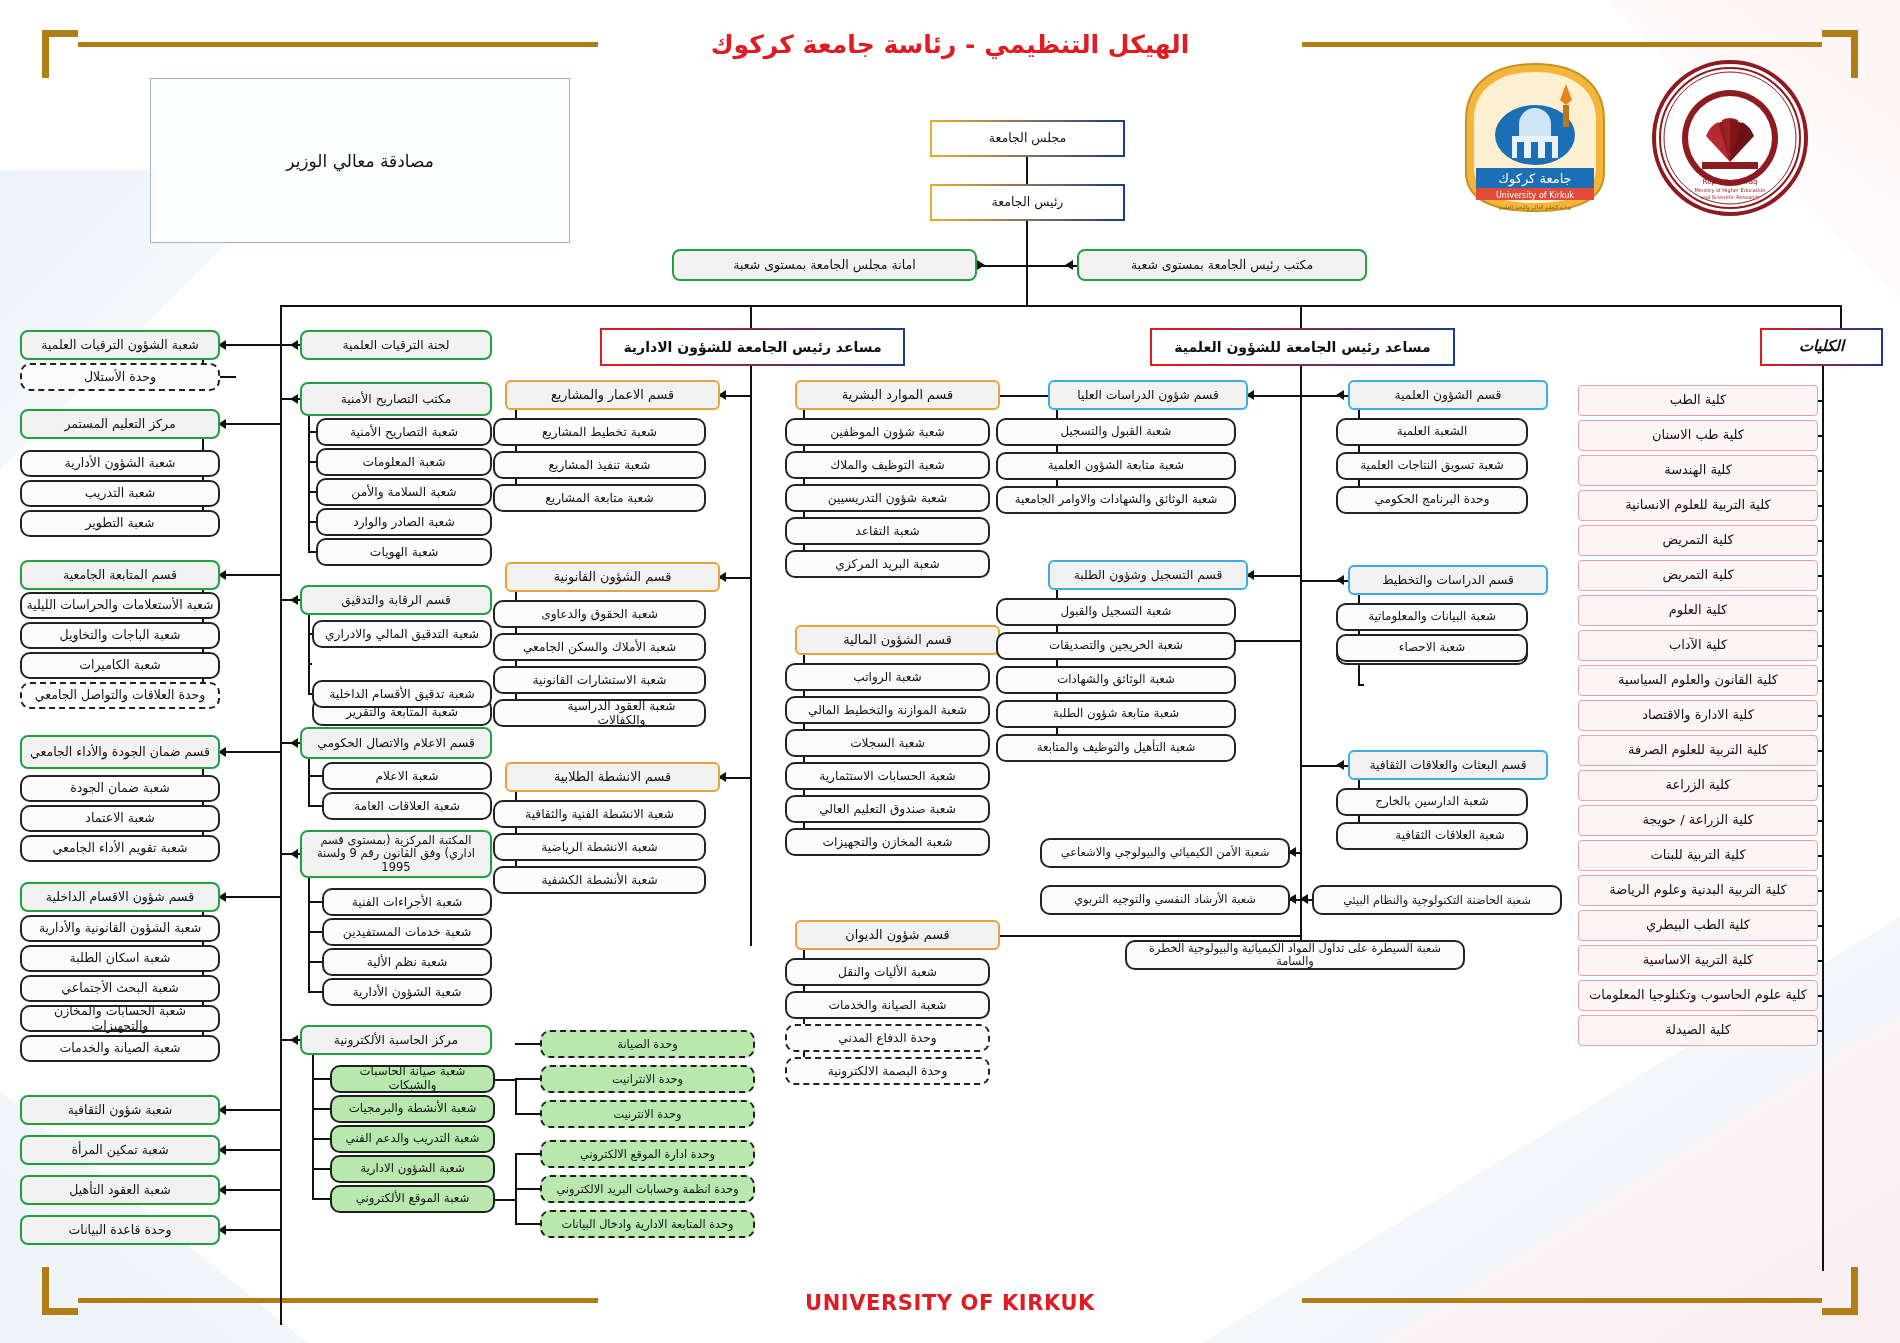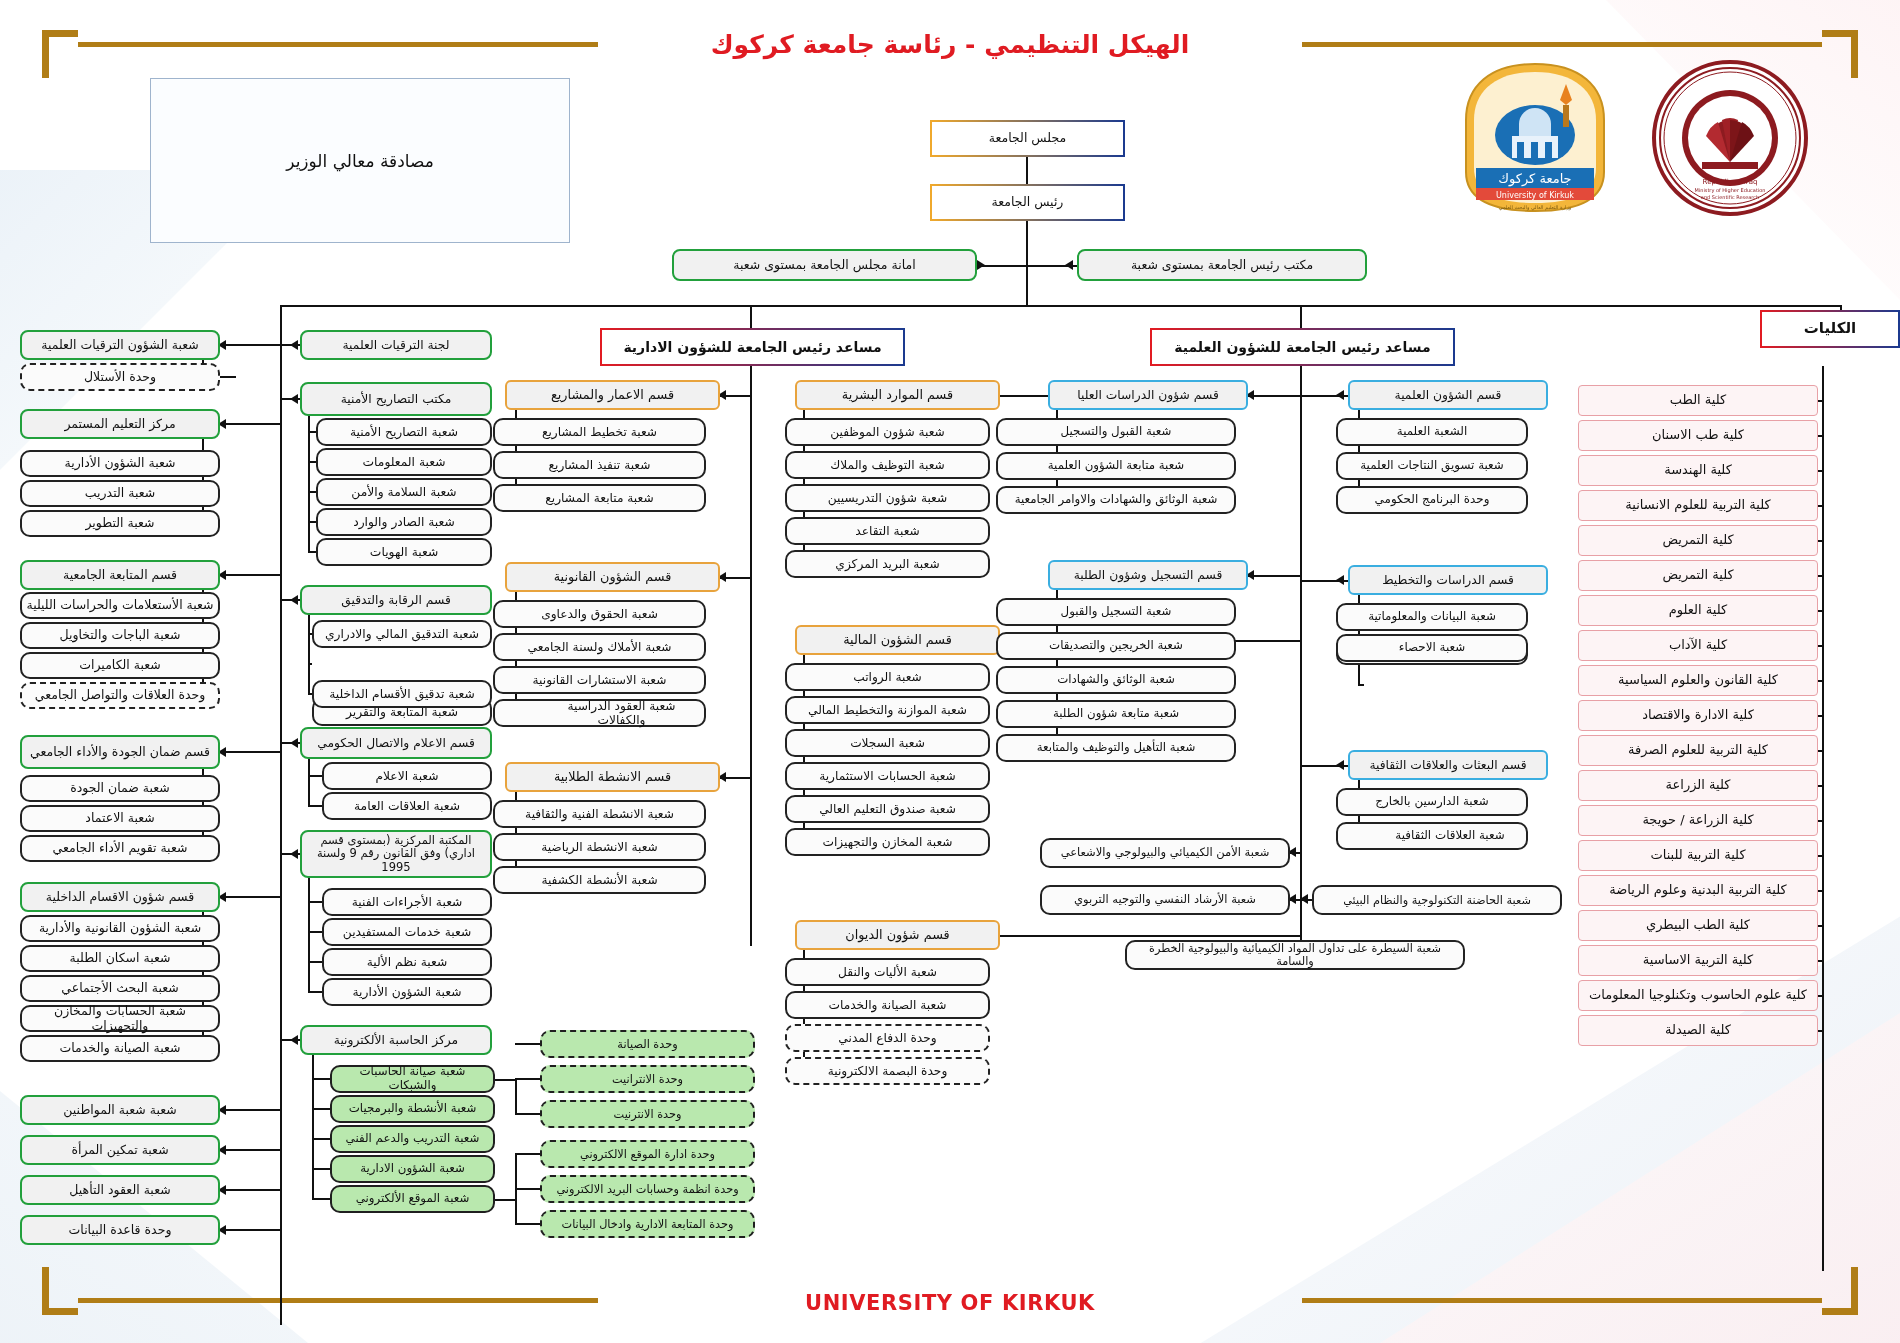--- a/index.html
+++ b/index.html
@@ -181,21 +181,21 @@
 
 <div class="ln lnv" style="left:1026px;top:265px;height:40px;"></div>
 <div class="ln lnh" style="left:280px;top:305px;width:1560px;"></div>
 <div class="ln lnv" style="left:750px;top:305px;height:25px;"></div>
 <div class="ln lnv" style="left:1300px;top:305px;height:25px;"></div>
 <div class="ln lnv" style="left:1840px;top:305px;height:25px;"></div>
 <div class="ln lnv" style="left:280px;top:305px;height:1020px;"></div>
 
 <div class="node redblue" style="left:600px;top:328px;width:305px;height:38px;">مساعد رئيس الجامعة للشؤون الادارية</div>
 <div class="node redblue" style="left:1150px;top:328px;width:305px;height:38px;">مساعد رئيس الجامعة للشؤون العلمية</div>
-<div class="node fac-head" style="left:1760px;top:310px;width:140px;height:38px;">الكليات</div>
+<div class="node fac-head" style="left:1760px;top:328px;width:123px;height:38px;font-style:italic;">الكليات</div>
 
 <div class="ln lnv" style="left:750px;top:366px;height:580px;"></div>
 <div class="ln lnv" style="left:1300px;top:366px;height:600px;"></div>
 <div class="ln lnv" style="left:1822px;top:366px;height:905px;"></div>
 
 <div id="col-left-host">
     <div class="node green-thin" style="left: 20px; top: 330px; width: 200px; height: 30px; font-size: 12.5px;">شعبة الشؤون الترقيات العلمية</div>
     <div class="ln" style="left: 220px; top: 344px; width: 60px; height: 2px;"></div>
     <div class="arrow arrow-l" style="left: 218px; top: 340px;"></div>
     <div class="node dashed" style="left: 20px; top: 363px; width: 200px; height: 28px; font-size: 12.5px;">وحدة الأستلال</div>
@@ -219,21 +219,21 @@
     <div class="node plain" style="left: 20px; top: 805px; width: 200px; height: 27px; font-size: 12.5px;">شعبة الاعتماد</div>
     <div class="node plain" style="left: 20px; top: 835px; width: 200px; height: 27px; font-size: 12.5px;">شعبة تقويم الأداء الجامعي</div>
     <div class="node green-thin" style="left: 20px; top: 882px; width: 200px; height: 30px; font-size: 12.5px;">قسم شؤون الاقسام الداخلية</div>
     <div class="ln" style="left: 220px; top: 896px; width: 60px; height: 2px;"></div>
     <div class="arrow arrow-l" style="left: 218px; top: 892px;"></div>
     <div class="node plain" style="left: 20px; top: 915px; width: 200px; height: 27px; font-size: 12.5px;">شعبة الشؤون القانونية والأدارية</div>
     <div class="node plain" style="left: 20px; top: 945px; width: 200px; height: 27px; font-size: 12.5px;">شعبة اسكان الطلبة</div>
     <div class="node plain" style="left: 20px; top: 975px; width: 200px; height: 27px; font-size: 12.5px;">شعبة البحث الأجتماعي</div>
     <div class="node plain" style="left: 20px; top: 1005px; width: 200px; height: 27px; font-size: 12.5px;">شعبة الحسابات والمخازن والتجهيزات</div>
     <div class="node plain" style="left: 20px; top: 1035px; width: 200px; height: 27px; font-size: 12.5px;">شعبة الصيانة والخدمات</div>
-    <div class="node green-thin" style="left: 20px; top: 1095px; width: 200px; height: 30px; font-size: 12.5px;">شعبة شعبة المواطنين</div>
+    <div class="node green-thin" style="left: 20px; top: 1095px; width: 200px; height: 30px; font-size: 12.5px;">شعبة شؤون الثقافية</div>
     <div class="ln" style="left: 220px; top: 1109px; width: 60px; height: 2px;"></div>
     <div class="arrow arrow-l" style="left: 218px; top: 1105px;"></div>
     <div class="node green-thin" style="left: 20px; top: 1135px; width: 200px; height: 30px; font-size: 12.5px;">شعبة تمكين المرأة</div>
     <div class="ln" style="left: 220px; top: 1149px; width: 60px; height: 2px;"></div>
     <div class="arrow arrow-l" style="left: 218px; top: 1145px;"></div>
     <div class="node green-thin" style="left: 20px; top: 1175px; width: 200px; height: 30px; font-size: 12.5px;">شعبة العقود التأهيل</div>
     <div class="ln" style="left: 220px; top: 1189px; width: 60px; height: 2px;"></div>
     <div class="arrow arrow-l" style="left: 218px; top: 1185px;"></div>
     <div class="node green-thin" style="left: 20px; top: 1215px; width: 200px; height: 30px; font-size: 12.5px;">وحدة قاعدة البيانات</div>
     <div class="ln" style="left: 220px; top: 1229px; width: 60px; height: 2px;"></div>
@@ -357,21 +357,21 @@
     <div class="node plain" style="left: 493px; top: 451px; width: 213px; height: 28px; font-size: 12.2px;">شعبة تنفيذ المشاريع</div>
     <div class="ln" style="left: 515px; top: 464px; width: 6px; height: 2px;"></div>
     <div class="node plain" style="left: 493px; top: 484px; width: 213px; height: 28px; font-size: 12.2px;">شعبة متابعة المشاريع</div>
     <div class="ln" style="left: 515px; top: 497px; width: 6px; height: 2px;"></div>
     <div class="node orange" style="left: 505px; top: 562px; width: 215px; height: 30px; font-size: 12.8px;">قسم الشؤون القانونية</div>
     <div class="ln" style="left: 720px; top: 577px; width: 30px; height: 2px;"></div>
     <div class="arrow arrow-l" style="left: 718px; top: 572px;"></div>
     <div class="ln" style="left: 515px; top: 592px; width: 2px; height: 121px;"></div>
     <div class="node plain" style="left: 493px; top: 600px; width: 213px; height: 28px; font-size: 12.2px;">شعبة الحقوق والدعاوى</div>
     <div class="ln" style="left: 515px; top: 613px; width: 6px; height: 2px;"></div>
-    <div class="node plain" style="left: 493px; top: 633px; width: 213px; height: 28px; font-size: 12.2px;">شعبة الأملاك ولسنة الجامعي</div>
+    <div class="node plain" style="left: 493px; top: 633px; width: 213px; height: 28px; font-size: 12.2px;">شعبة الأملاك والسكن الجامعي</div>
     <div class="ln" style="left: 515px; top: 646px; width: 6px; height: 2px;"></div>
     <div class="node plain" style="left: 493px; top: 666px; width: 213px; height: 28px; font-size: 12.2px;">شعبة الاستشارات القانونية</div>
     <div class="ln" style="left: 515px; top: 679px; width: 6px; height: 2px;"></div>
     <div class="node plain" style="left: 493px; top: 699px; width: 213px; height: 28px; font-size: 12.2px; padding-left: 48px;">شعبة العقود الدراسية والكفالات</div>
     <div class="ln" style="left: 515px; top: 712px; width: 6px; height: 2px;"></div>
     <div class="node orange" style="left: 505px; top: 762px; width: 215px; height: 30px; font-size: 12.8px;">قسم الانشطة الطلابية</div>
     <div class="ln" style="left: 720px; top: 777px; width: 30px; height: 2px;"></div>
     <div class="arrow arrow-l" style="left: 718px; top: 772px;"></div>
     <div class="ln" style="left: 515px; top: 792px; width: 2px; height: 88px;"></div>
     <div class="node plain" style="left: 493px; top: 800px; width: 213px; height: 28px; font-size: 12.2px;">شعبة الانشطة الفنية والثقافية</div>

